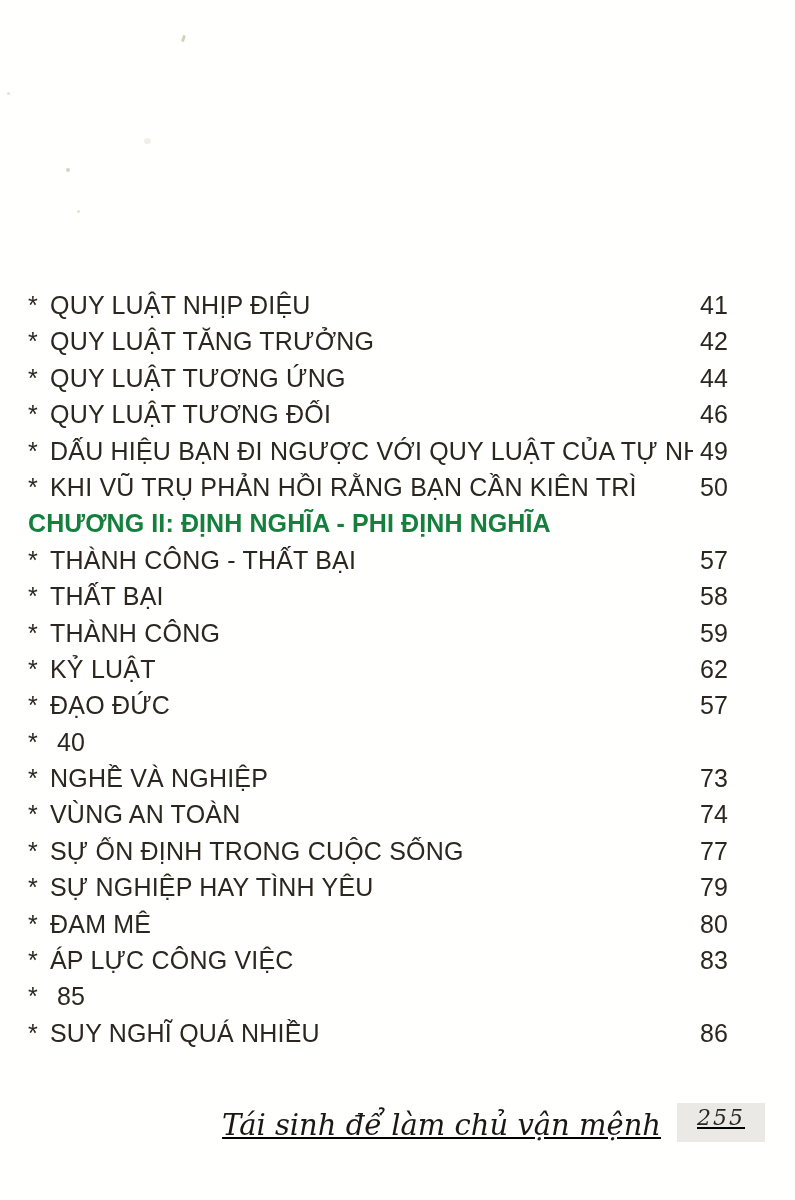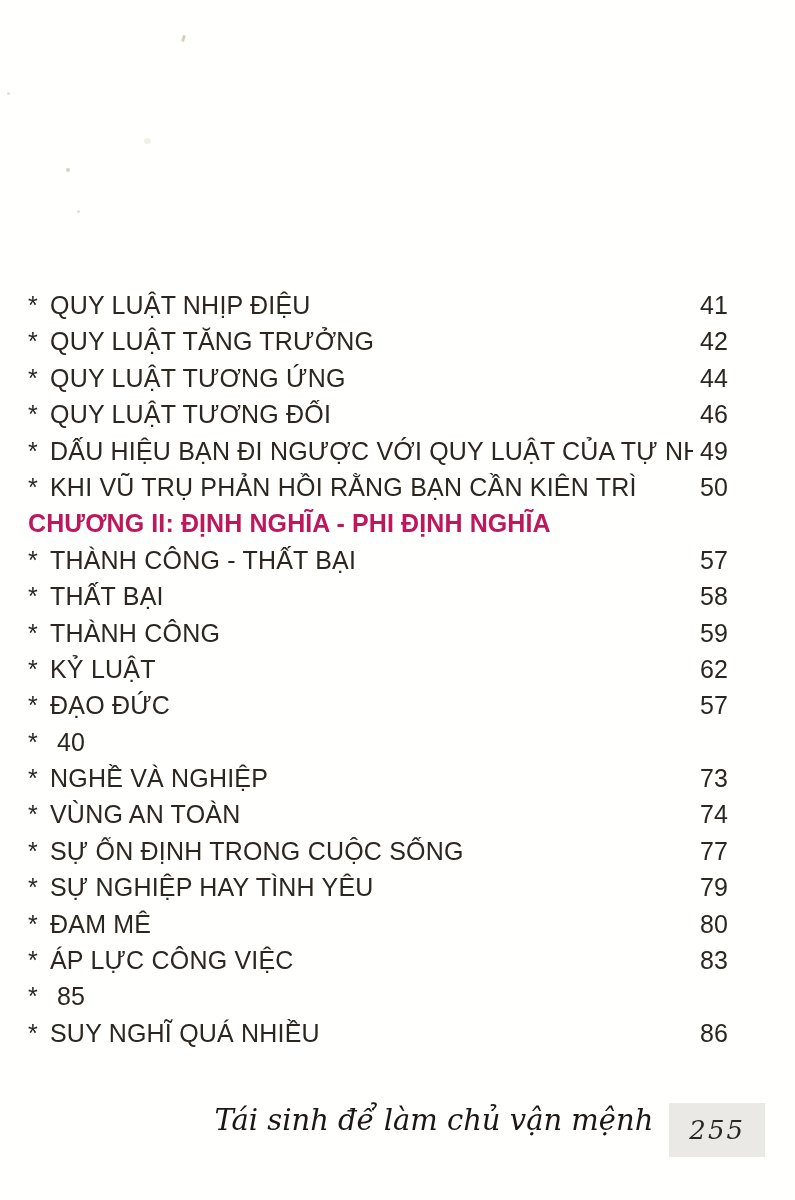--- a/index.html
+++ b/index.html
@@ -51,47 +51,48 @@
   }
   .pnum {
     flex: none;
     min-width: 42px;
     text-align: center;
     font-size: 25px;
   }
   .row.chapter {
     font-weight: bold;
     letter-spacing: 0.1px;
-    color: #be185d;
+    color: #15803d;
   }
   .row.chapter .bullet { width: 0; }
 
   .footer {
     position: absolute;
     top: 1103px;
     right: 30px;
     display: flex;
-    align-items: flex-start;
+    align-items: flex-end;
+    text-decoration: underline;
   }
   .book-title {
     font-family: "DejaVu Serif", serif;
     font-style: italic;
     font-size: 29px;
     color: #1b1713;
     margin-right: 16px;
     white-space: nowrap;
   }
   .page-badge {
     font-family: "DejaVu Serif", serif;
     font-style: italic;
-    font-size: 26px;
+    font-size: 22px;
     color: #2c2username;
     color: #2c2722;
     background: #ebe9e5;
-    padding: 12px 20px 12px 20px;
+    padding: 2px 20px 12px 20px;
     letter-spacing: 2px;
   }
 </style>
 </head>
 <body>
 
 <div class="page">
 
   <div class="speck s1"></div>
   <div class="speck s2"></div>

